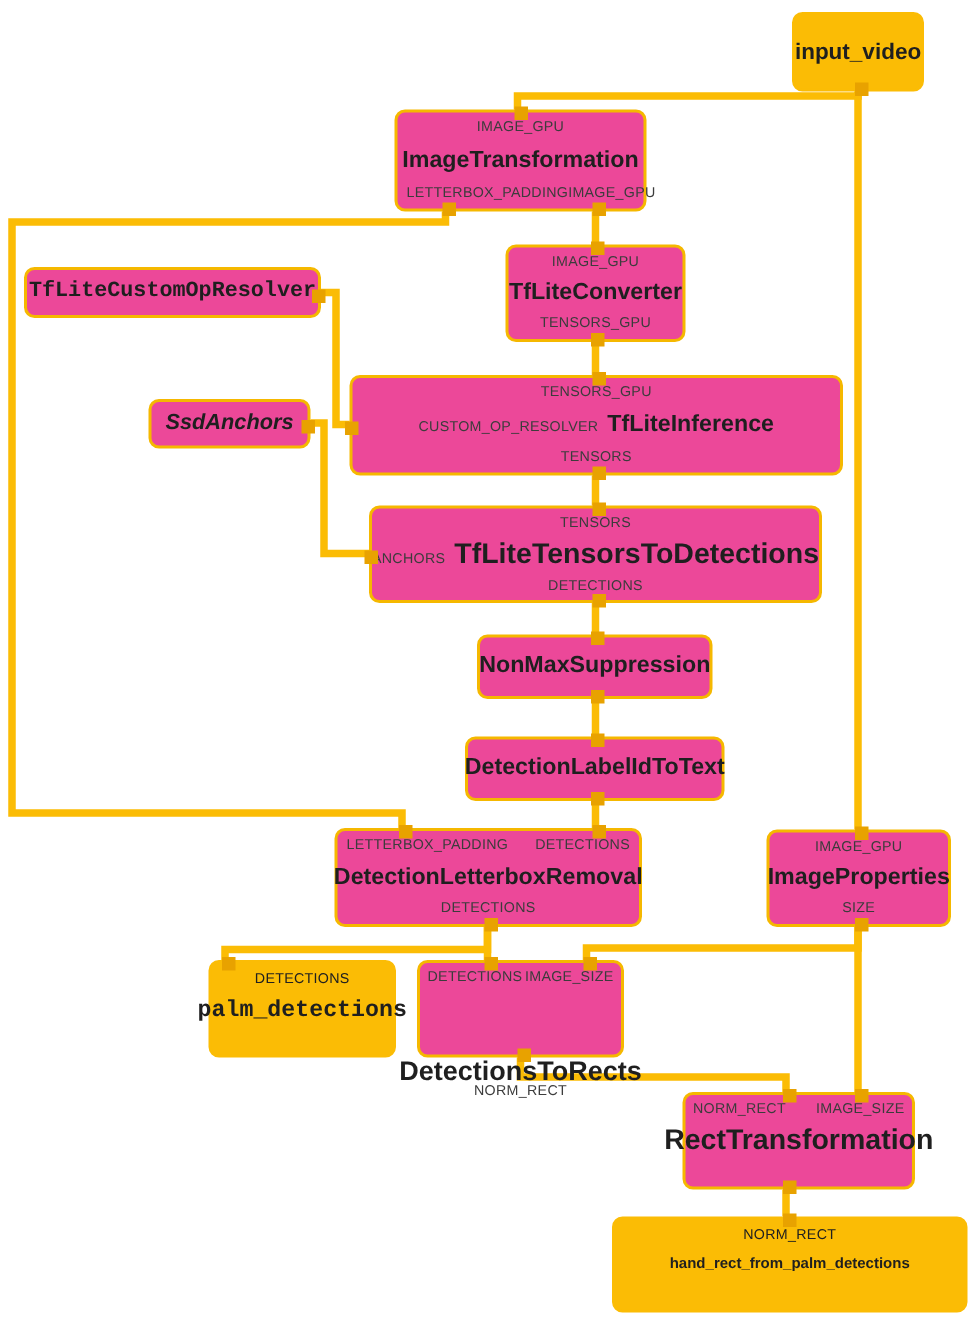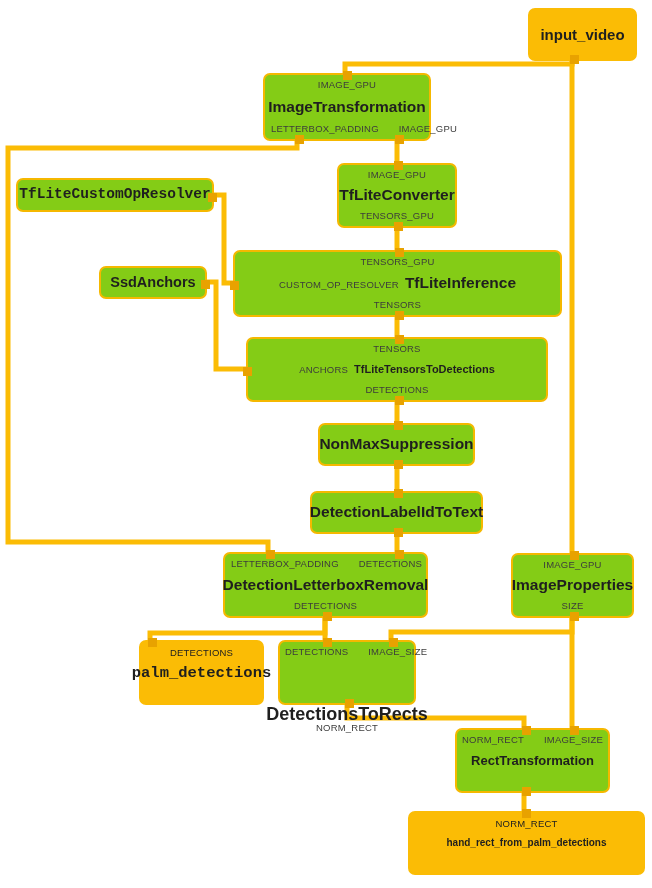--- a/index.html
+++ b/index.html
@@ -1,25 +1,25 @@
 <!DOCTYPE html>
 <html><head>
 <meta charset="utf-8">
 <style>
   html,body{margin:0;padding:0;background:#ffffff;}
   body{font-family:"Liberation Sans","DejaVu Sans",sans-serif;}
   #canvas{position:relative;width:652px;height:888px;background:#ffffff;overflow:hidden;}
   #wires{position:absolute;left:0;top:0;width:652px;height:888px;}
 
   .node{position:absolute;box-sizing:border-box;border:2px solid #F5B800;border-radius:7px;
-        background:#84cc16;display:flex;flex-direction:column;align-items:center;
+        background:#ec4899;display:flex;flex-direction:column;align-items:center;
         justify-content:center;}
   .node.filled{background:#FBBC05;border-color:#FBBC05;}
   .title{font-weight:bold;color:#1f1f1f;line-height:1.05;white-space:nowrap;}
-  .portrow{display:flex;width:100%;justify-content:center;white-space:nowrap;gap:20px;}
+  .portrow{display:flex;width:100%;justify-content:center;white-space:nowrap;}
   .plabel{font-size:9.5px;color:#3c3c3c;letter-spacing:.2px;line-height:1;}
   .plabel.dark{color:#202020;}
   .midrow{display:flex;align-items:baseline;justify-content:center;gap:6px;width:100%;}
   .port{position:absolute;width:9px;height:9px;background:#E8A200;}
   .port.t{top:-4px;}
   .port.b{bottom:-5px;}
   .port.l{left:-5px;}
 </style>
 </head>
 <body>
@@ -57,21 +57,21 @@
       <path d="M572,618 L572,632 L391,632 L391,640"></path>
 
       <path d="M572,618 L572,728"></path>
 
       <path d="M347,705 L347,718 L524,718 L524,728"></path>
 
       <path d="M524,793 L524,811"></path>
     </g>
   </svg>
 
-  <div class="node filled" style="left:528px;top:8px;width:109px;height:53px;">
+  <div class="node filled" style="left:528px;top:8px;width:88px;height:53px;">
     <div class="title" style="font-size:15px;">input_video</div>
     <span class="port b" style="left:40px;"></span>
   </div>
 
   <div class="node" style="left:263px;top:73px;width:168px;height:68px;padding:5px 0;justify-content:space-between;">
     <div class="plabel">IMAGE_GPU</div>
     <div class="title" style="font-size:15.5px;">ImageTransformation</div>
     <div class="portrow" style="justify-content:space-between;padding:0 6px;box-sizing:border-box;">
       <span class="plabel">LETTERBOX_PADDING</span>
       <span class="plabel">IMAGE_GPU</span>
@@ -88,41 +88,41 @@
 
   <div class="node" style="left:337px;top:163px;width:120px;height:65px;padding:5px 0;justify-content:space-between;">
     <div class="plabel">IMAGE_GPU</div>
     <div class="title" style="font-size:15.5px;">TfLiteConverter</div>
     <div class="plabel">TENSORS_GPU</div>
     <span class="port t" style="left:55px;"></span>
     <span class="port b" style="left:55px;"></span>
   </div>
 
   <div class="node" style="left:99px;top:266px;width:108px;height:33px;">
-    <div class="title" style="font-size:14.5px;">SsdAnchors</div>
+    <div class="title" style="font-size:14.5px;font-style:italic;">SsdAnchors</div>
     <span class="port" style="right:-5px;top:12px;"></span>
   </div>
 
   <div class="node" style="left:233px;top:250px;width:329px;height:67px;padding:5px 0;justify-content:space-between;">
     <div class="plabel">TENSORS_GPU</div>
     <div class="midrow">
       <span class="plabel">CUSTOM_OP_RESOLVER</span>
       <span class="title" style="font-size:15.5px;">TfLiteInference</span>
     </div>
     <div class="plabel">TENSORS</div>
     <span class="port t" style="left:160px;"></span>
     <span class="port l" style="top:29px;"></span>
     <span class="port b" style="left:160px;"></span>
   </div>
 
   <div class="node" style="left:246px;top:337px;width:302px;height:65px;padding:5px 0;justify-content:space-between;">
     <div class="plabel">TENSORS</div>
     <div class="midrow">
       <span class="plabel">ANCHORS</span>
-      <span class="title" style="font-size:11px;">TfLiteTensorsToDetections</span>
+      <span class="title" style="font-size:19px;">TfLiteTensorsToDetections</span>
     </div>
     <div class="plabel">DETECTIONS</div>
     <span class="port t" style="left:147px;"></span>
     <span class="port l" style="top:28px;"></span>
     <span class="port b" style="left:147px;"></span>
   </div>
 
   <div class="node" style="left:310px;top:491px;width:173px;height:43px;">
     <div class="title" style="font-size:15.5px;">DetectionLabelIdToText</div>
     <span class="port t" style="left:82px;"></span>
@@ -172,21 +172,21 @@
     <span class="port t" style="left:43px;"></span>
     <span class="port t" style="left:109px;"></span>
     <span class="port b" style="left:65px;"></span>
   </div>
 
   <div class="node" style="left:455px;top:728px;width:155px;height:65px;padding:5px 0;justify-content:space-between;">
     <div class="portrow" style="justify-content:space-between;padding:0 5px;box-sizing:border-box;">
       <span class="plabel">NORM_RECT</span>
       <span class="plabel">IMAGE_SIZE</span>
     </div>
-    <div class="title" style="font-size:13px;">RectTransformation</div>
+    <div class="title" style="font-size:19px;">RectTransformation</div>
     <div style="height:9px;"></div>
     <span class="port t" style="left:65px;"></span>
     <span class="port t" style="left:113px;"></span>
     <span class="port b" style="left:65px;"></span>
   </div>
 
   <div class="node filled" style="left:408px;top:811px;width:237px;height:64px;padding:6px 0;justify-content:space-between;">
     <div class="plabel dark">NORM_RECT</div>
     <div class="title" style="font-size:10px;">hand_rect_from_palm_detections</div>
     <div style="height:9px;"></div>

